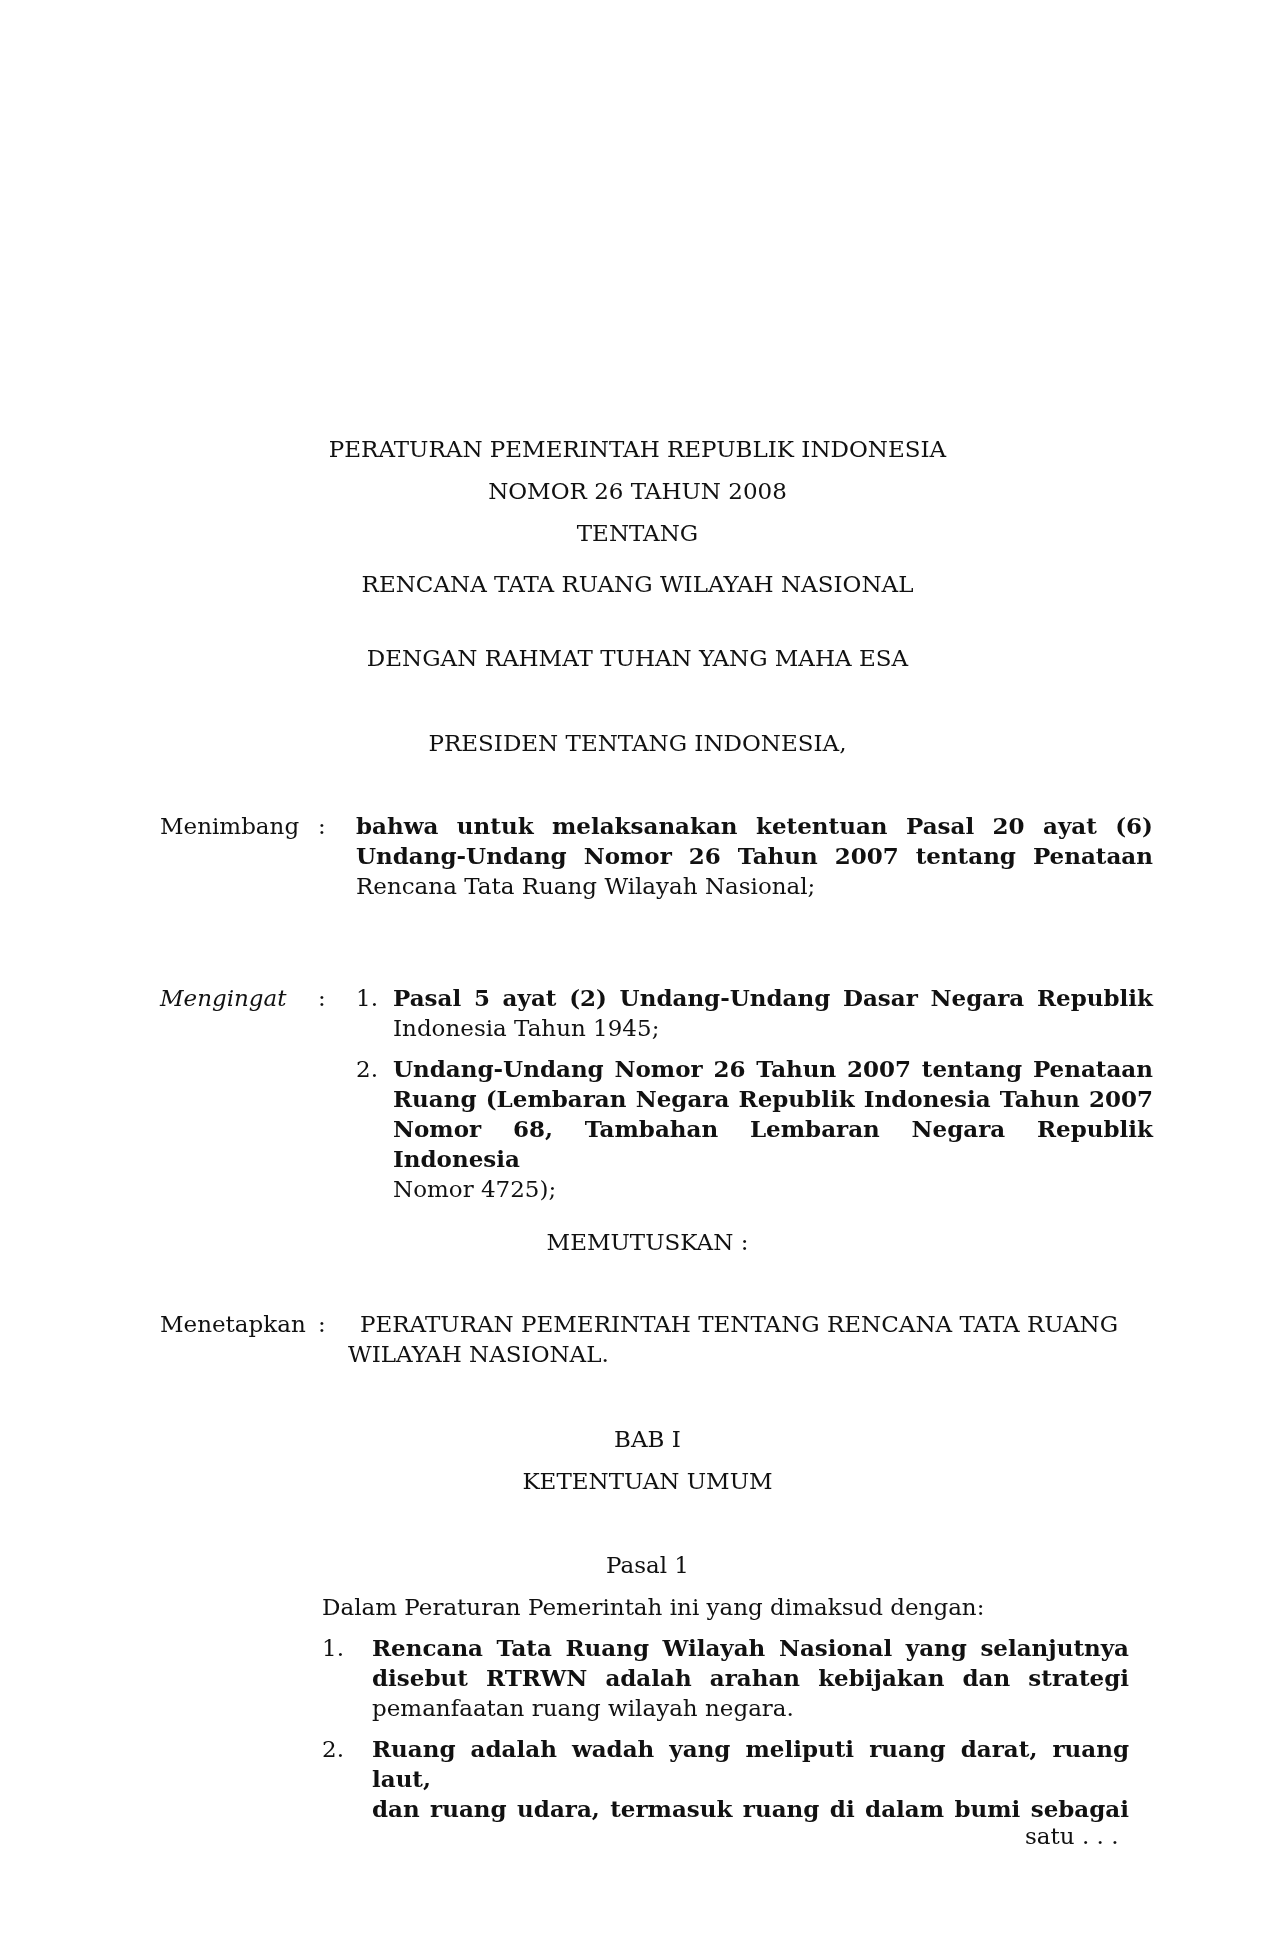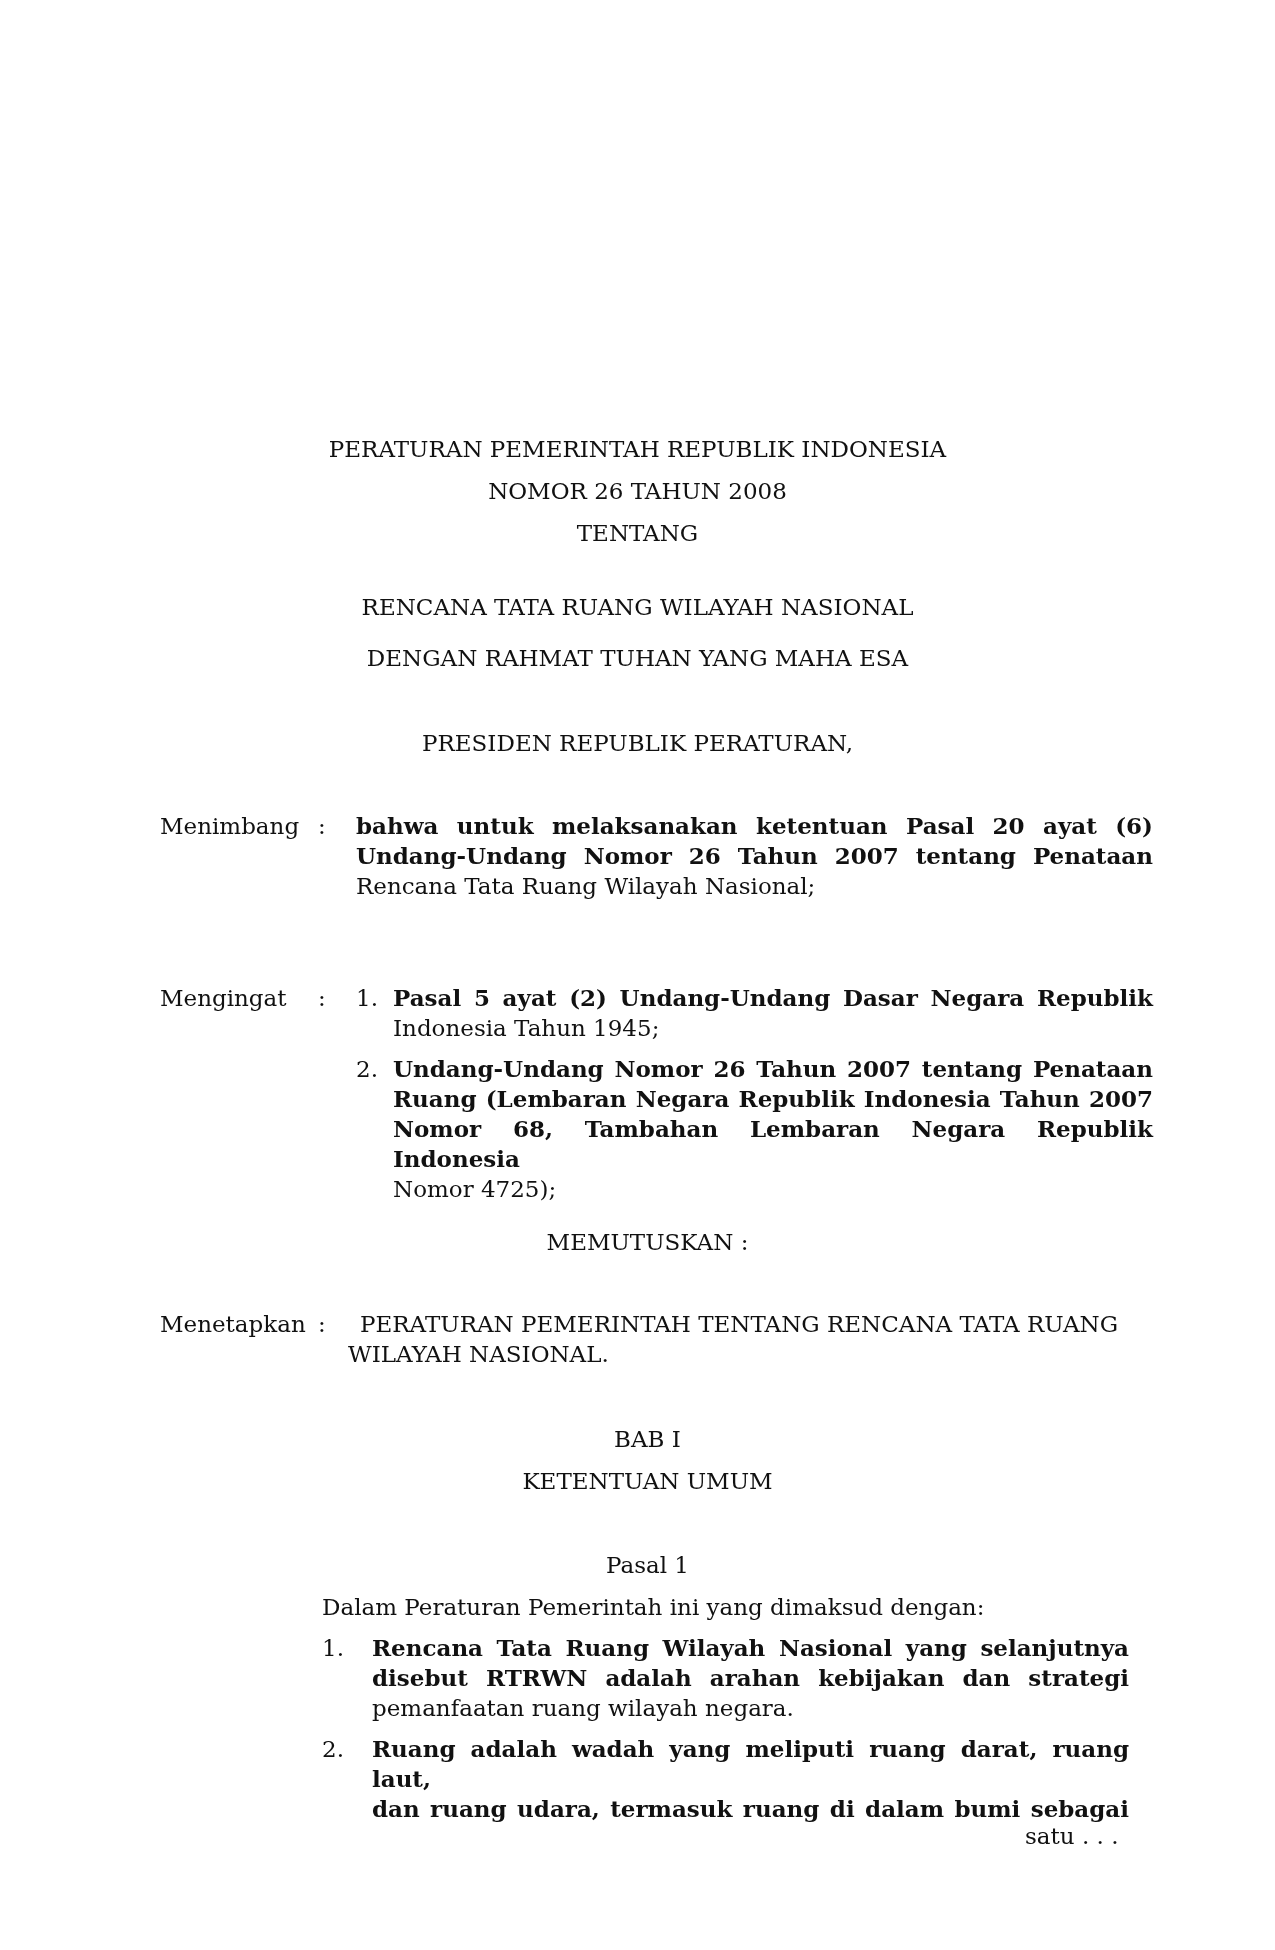--- a/index.html
+++ b/index.html
@@ -11,34 +11,34 @@
     .just { position: absolute; text-align: justify; text-align-last: left; font-size: 23px; line-height: 30px; }
     .just-line { text-align: justify; text-align-last: justify; display: block; white-space: normal; font-weight: bold; }
     .last-line { text-align: left; display: block; }
   </style>
 </head>
 <body>
 
 <div class="abs line center" style="top:434px;">PERATURAN PEMERINTAH REPUBLIK INDONESIA</div>
 <div class="abs line center" style="top:476px;">NOMOR 26  TAHUN 2008</div>
 <div class="abs line center" style="top:518px;">TENTANG</div>
-<div class="abs line center" style="top:592px;">RENCANA TATA RUANG WILAYAH NASIONAL</div>
+<div class="abs line center" style="top:569px;">RENCANA TATA RUANG WILAYAH NASIONAL</div>
 
 <div class="abs line center" style="top:643px;">DENGAN RAHMAT TUHAN YANG MAHA ESA</div>
-<div class="abs line center" style="top:728px;">PRESIDEN REPUBLIK PERATURAN,</div>
+<div class="abs line center" style="top:728px;">PRESIDEN TENTANG INDONESIA,</div>
 
 <div class="abs line" style="top:811px; left:160px;">Menimbang</div>
 <div class="abs line" style="top:811px; left:318px;">:</div>
 <div class="just" style="top:811px; left:356px; width:797px;">
   <span class="just-line">bahwa untuk melaksanakan ketentuan Pasal 20 ayat (6)</span>
   <span class="just-line">Undang-Undang Nomor 26 Tahun 2007 tentang Penataan</span>
   <span class="last-line">Rencana Tata Ruang Wilayah Nasional;</span>
 </div>
 
-<div class="abs line" style="top:983px; left:160px;">Mengingat</div>
+<div class="abs line" style="top:983px; left:160px;font-style:italic;">Mengingat</div>
 <div class="abs line" style="top:983px; left:318px;">:</div>
 
 <div class="abs line" style="top:983px; left:356px;">1.</div>
 <div class="just" style="top:983px; left:393px; width:760px;">
   <span class="just-line">Pasal 5 ayat (2) Undang-Undang Dasar Negara Republik</span>
   <span class="last-line">Indonesia Tahun 1945;</span>
 </div>
 
 <div class="abs line" style="top:1054px; left:356px;">2.</div>
 <div class="just" style="top:1054px; left:393px; width:760px;">

